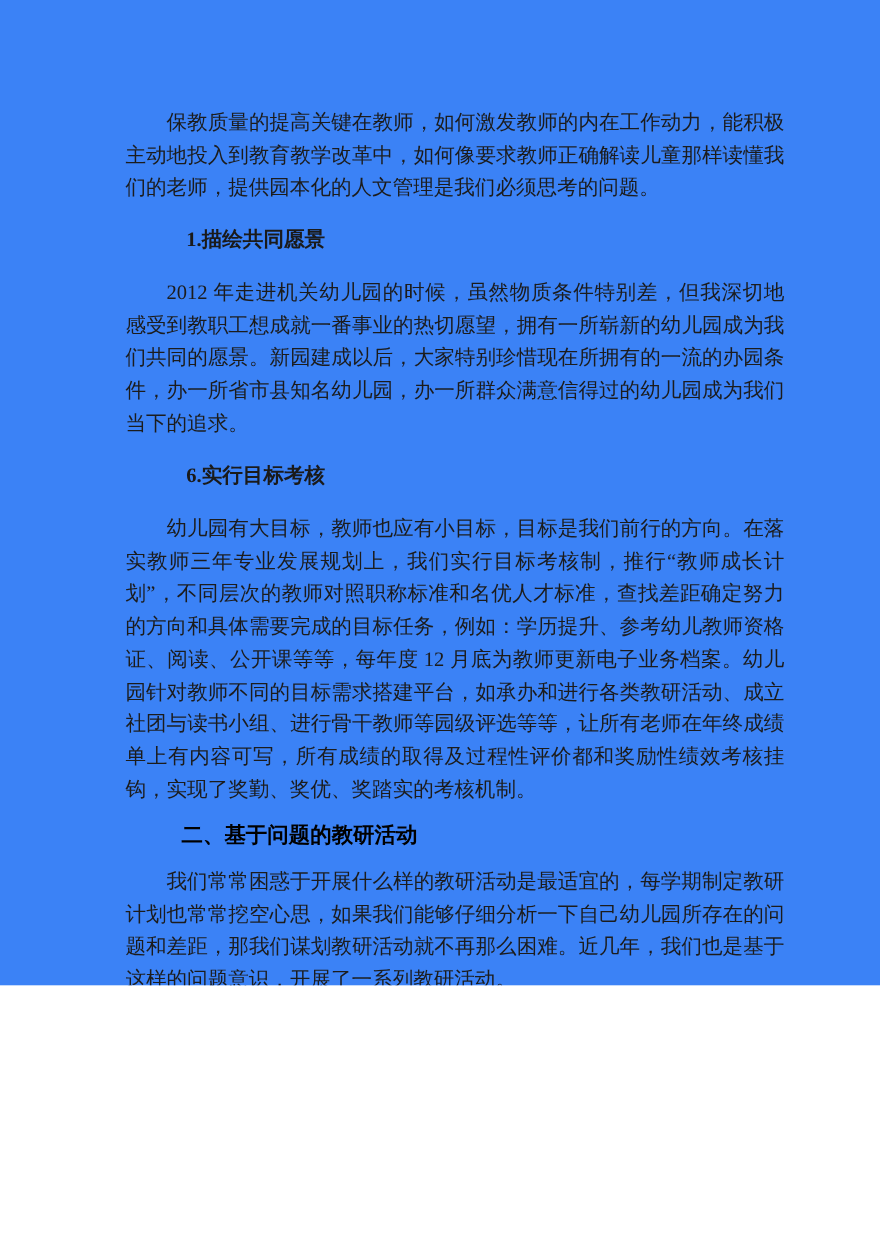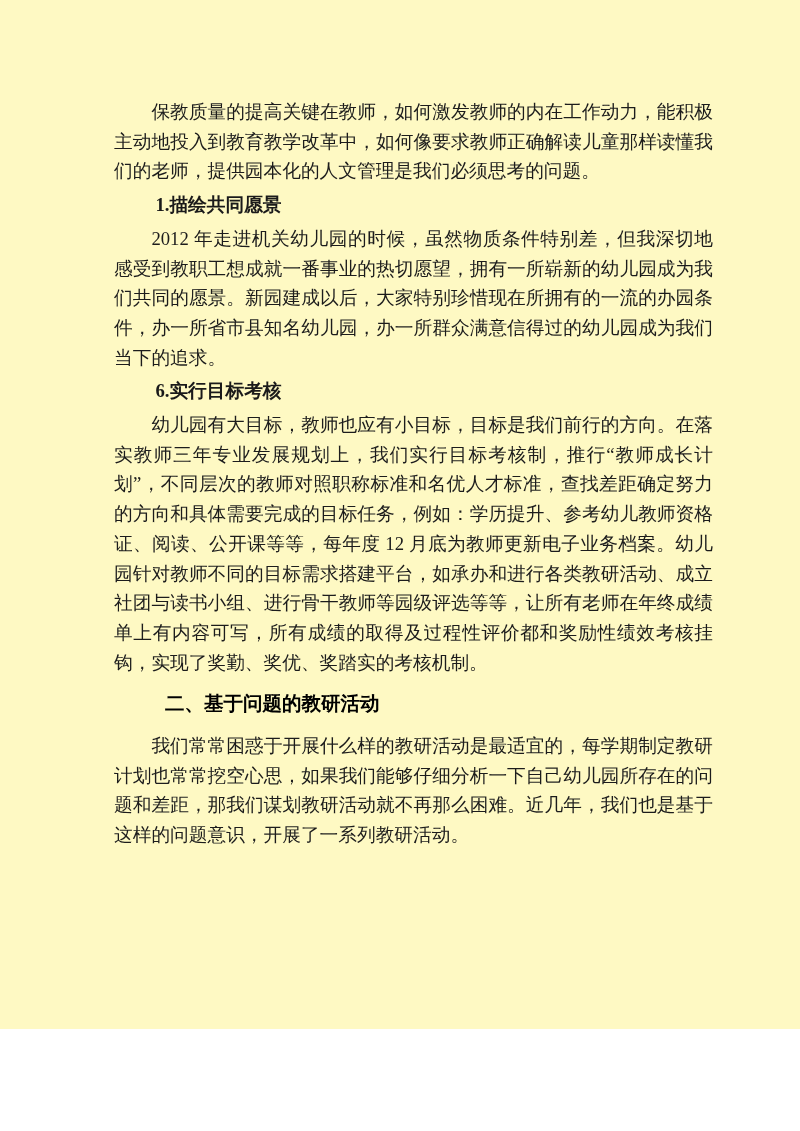--- a/index.html
+++ b/index.html
@@ -3,43 +3,43 @@
 <meta charset="utf-8">
 <style>
   html, body {
     margin: 0;
     padding: 0;
     background: #ffffff;
   }
   .page {
     position: relative;
     width: 800px;
-    height: 1029px;
-    background: #fef9c3;
+    height: 896px;
+    background: #3b82f6;
     overflow: hidden;
     font-family: "Liberation Serif", "DejaVu Serif", serif;
     color: #1c1c1c;
   }
   .text-area {
     position: absolute;
     left: 114px;
     top: 97px;
     width: 599px;
   }
   .body-para {
     margin: 0;
     font-size: 18.7px;
     line-height: 29.7px;
     text-align: justify;
     text-indent: 2em;
     font-weight: 400;
     word-break: break-all;
   }
   .sub-heading {
-    margin: 4px;
+    margin: 18px;
     font-size: 18.7px;
     line-height: 29.7px;
     text-indent: 2em;
     font-weight: 600;
     color: #1a1a1a;
   }
   .main-heading {
     margin: 12px;
     font-family: "Liberation Sans", "DejaVu Sans", sans-serif;
     font-size: 19.5px;

